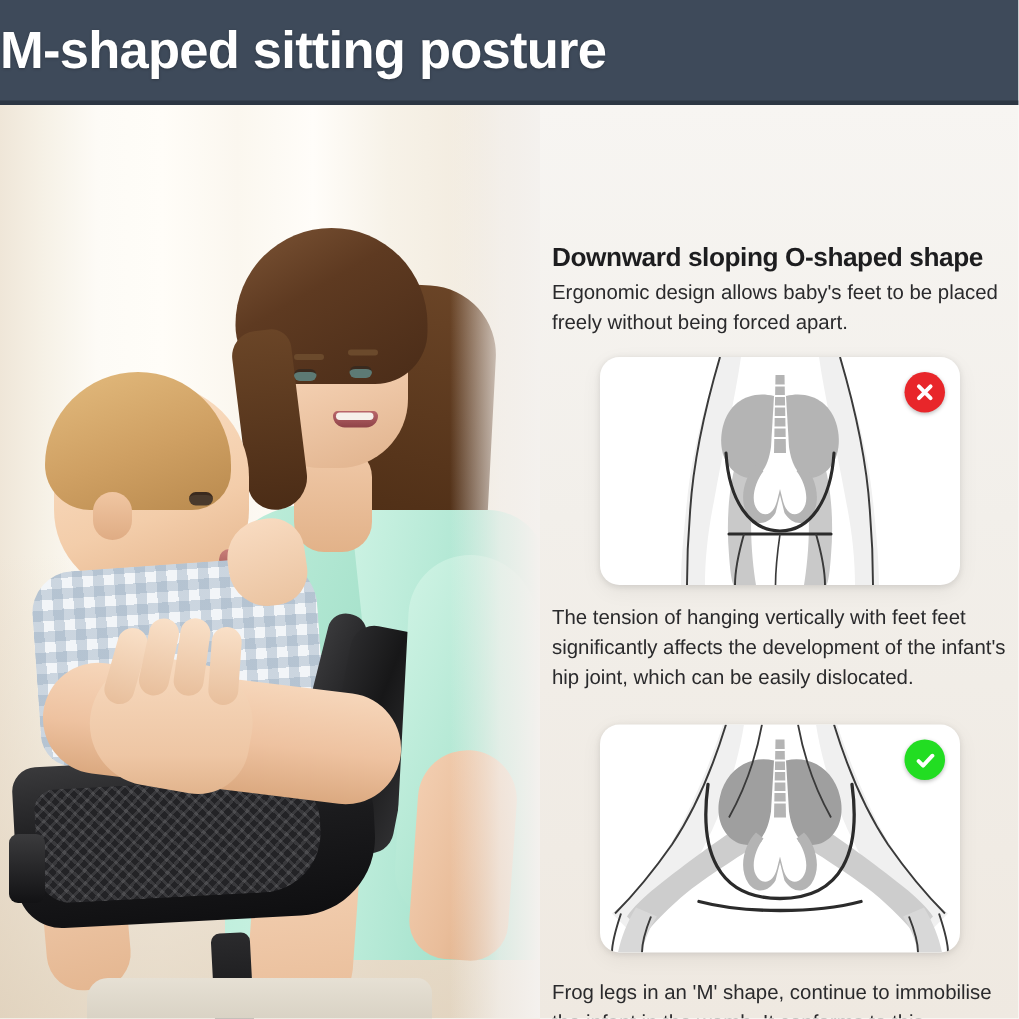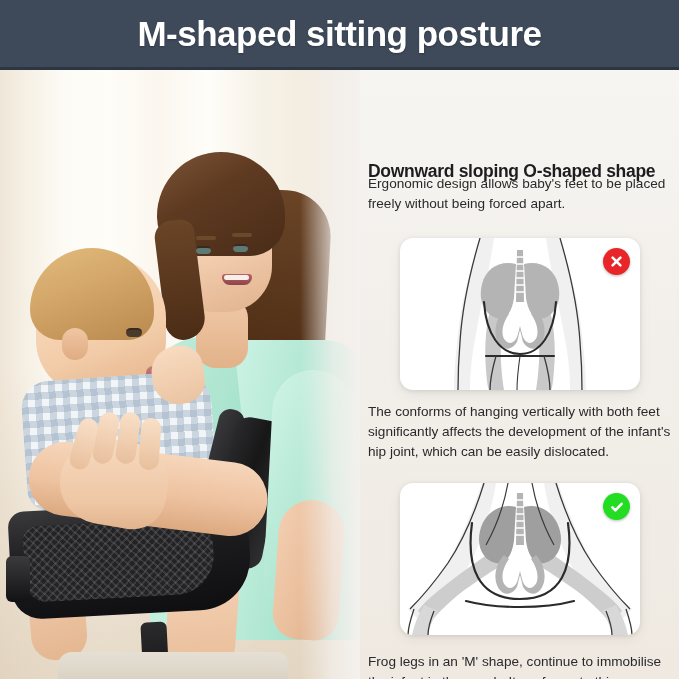--- a/index.html
+++ b/index.html
@@ -14,21 +14,21 @@
     width: 679px; height: 679px;
     background: #f4f1ee;
   }
 
   
   #banner {
     position: absolute; left: 0; top: 0;
     width: 679px; height: 70px;
     background: #3e4a5a;
     border-bottom: 3px solid #2c3643;
-    display: flex; align-items: center; justify-content: center;
+    display: flex; align-items: center; justify-content: flex-start;
   }
   #banner-title {
     color: #ffffff;
     font-size: 35px;
     font-weight: bold;
     letter-spacing: -0.5px;
     white-space: nowrap;
     text-shadow: 0 1px 2px rgba(0,0,0,.25);
   }
 
@@ -274,21 +274,21 @@
     letter-spacing: -0.3px;
     line-height: 22px;
   }
   .para {
     position: absolute;
     left: 8px; width: 306px;
     font-size: 13.6px;
     line-height: 20px;
     color: #2a2a2c;
   }
-  #para-intro { top: 34px; }
+  #para-intro { top: 45px; }
   #para-bad   { top: 262px; }
   #para-good  { top: 512px; }
 
   
   .card {
     position: absolute;
     left: 40px; width: 240px; height: 152px;
     background: #ffffff;
     border-radius: 13px;
     box-shadow: 0 1px 4px rgba(0,0,0,.10), 0 4px 14px rgba(0,0,0,.06);
@@ -411,21 +411,21 @@
           <path d="M144 118 C148 132 150 144 150 152" fill="none" stroke="#3a3a3a" stroke-width="1.3"></path>
           <path d="M120 118 C118 132 117 144 117 152" fill="none" stroke="#3a3a3a" stroke-width="1.1"></path>
         </svg>
         <div class="badge" style="background:#e8262a;">
           <svg width="15" height="15" viewBox="0 0 15 15">
             <path d="M3.6 3.6 L11.4 11.4 M11.4 3.6 L3.6 11.4" stroke="#ffffff" stroke-width="2.6" stroke-linecap="round"></path>
           </svg>
         </div>
       </div>
 
-      <div class="para" id="para-bad">The conforms of hanging vertically with both feet significantly affects the development of the infant's hip joint, which can be easily dislocated.</div>
+      <div class="para" id="para-bad">The tension of hanging vertically with feet feet significantly affects the development of the infant's hip joint, which can be easily dislocated.</div>
 
       <div class="card" id="card-good">
         <svg class="card-svg" viewBox="0 0 240 152">
 
           <path d="M82 0 C74 24 62 54 48 78 C34 100 20 116 8 126 L22 140 C38 126 54 106 68 84 C82 58 92 26 96 0 Z" fill="#f0f0f0"></path>
           <path d="M158 0 C166 24 178 54 192 78 C206 100 220 116 232 126 L218 140 C202 126 186 106 172 84 C158 58 148 26 144 0 Z" fill="#f0f0f0"></path>
 
           <path d="M96 66 C80 76 58 92 38 108 C28 116 22 122 18 128 L30 140 C36 132 46 122 58 112 C76 98 96 86 108 78 Z" fill="#cdcdcd"></path>
           <path d="M144 66 C160 76 182 92 202 108 C212 116 218 122 222 128 L210 140 C204 132 194 122 182 112 C164 98 144 86 132 78 Z" fill="#cdcdcd"></path>
 

